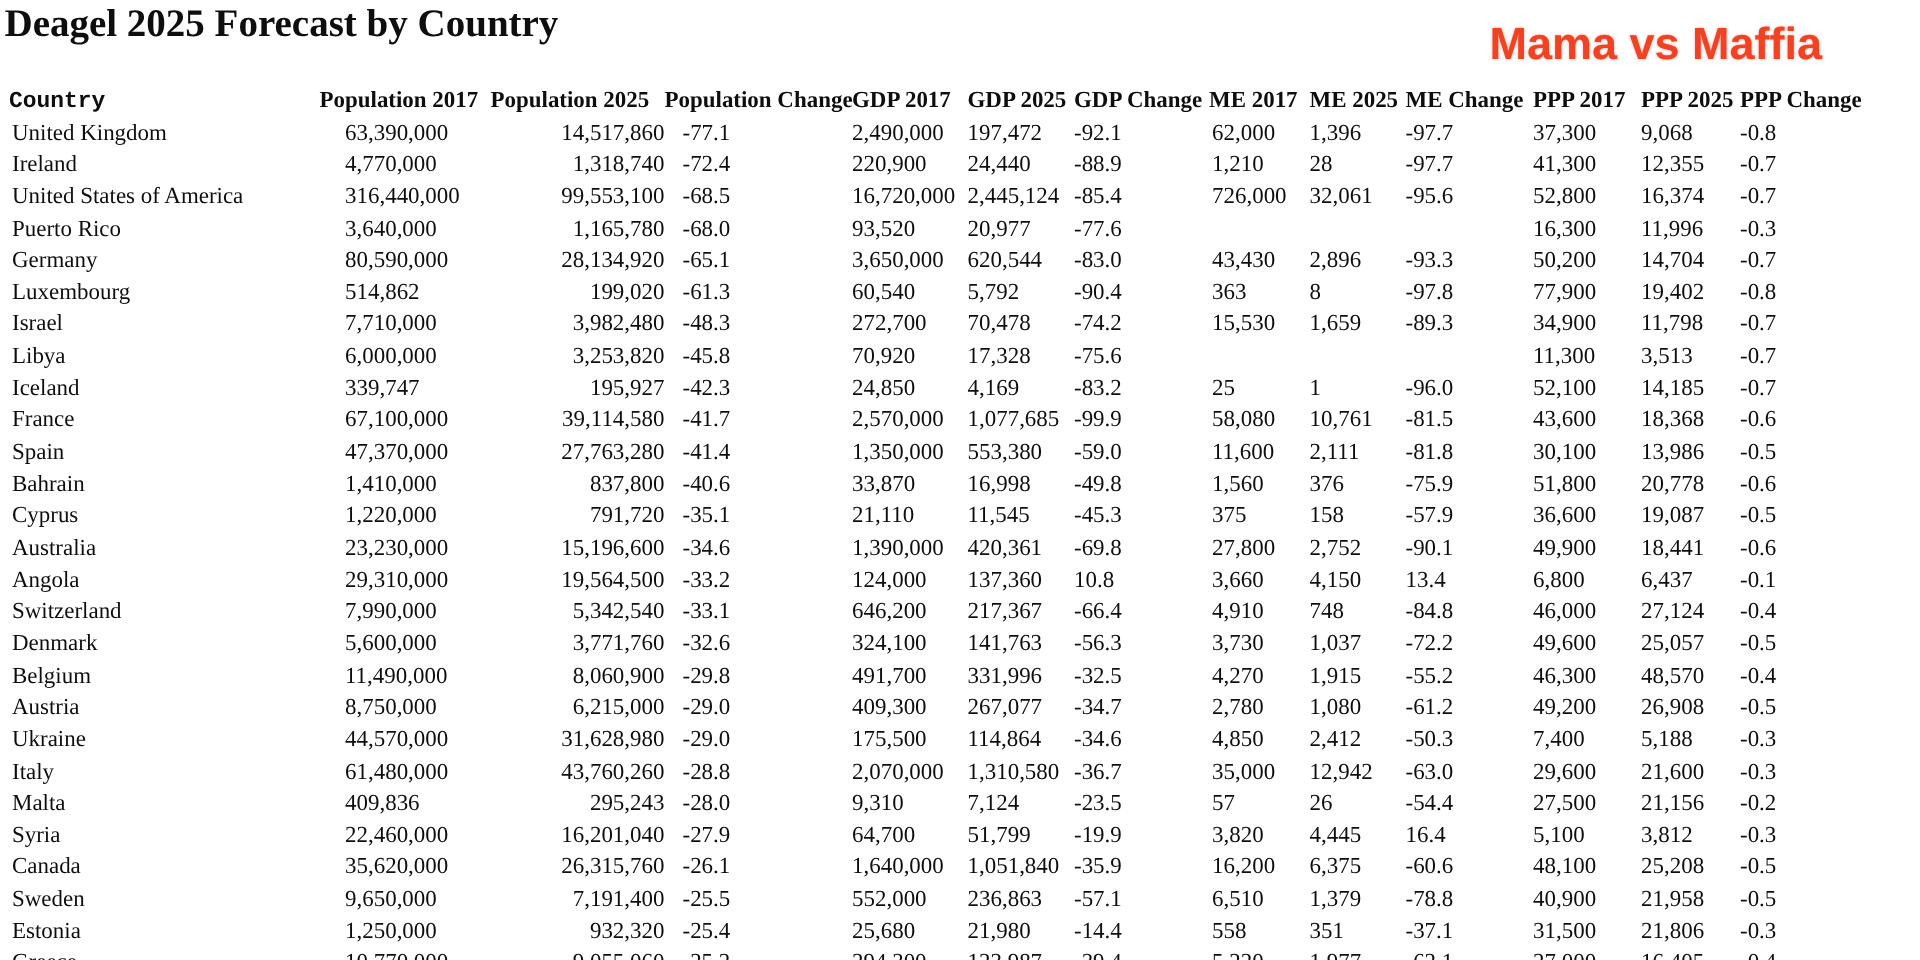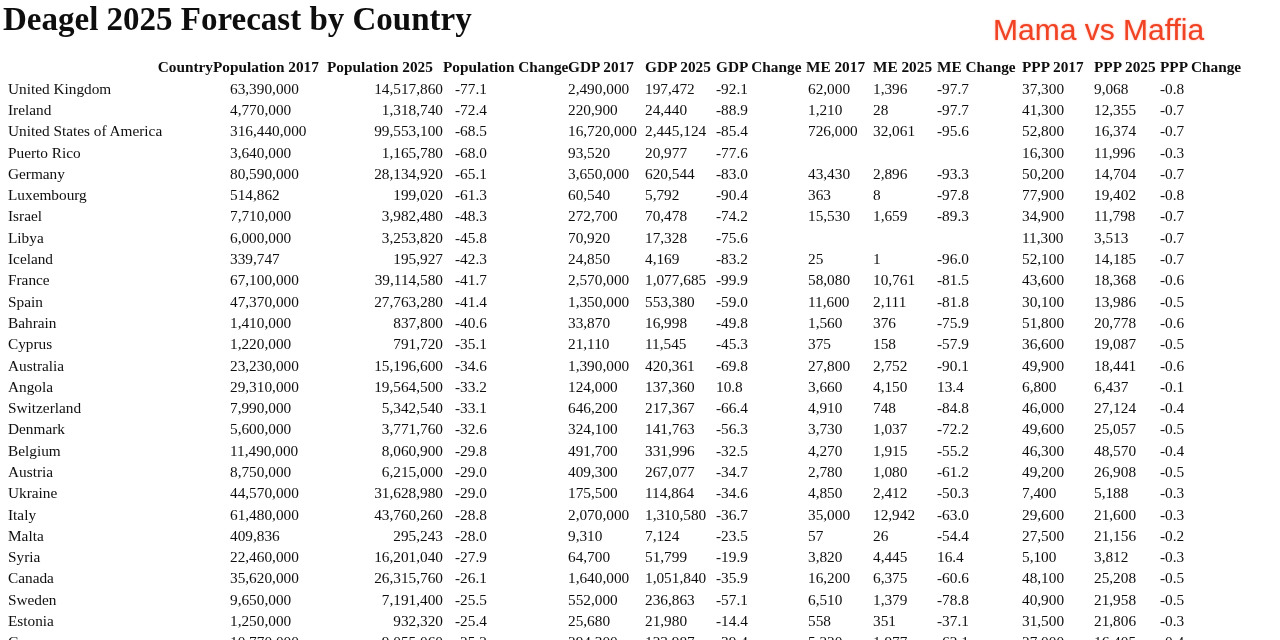--- a/index.html
+++ b/index.html
@@ -12,30 +12,30 @@
     height: 640px;
     overflow: hidden;
     position: relative;
     font-family: "Liberation Serif", serif;
     color: #0e0e0e;
   }
   .page-title {
     position: absolute;
     top: 1px;
     left: 3px;
-    font-size: 33px;
+    font-size: 26px;
     font-weight: bold;
     white-space: nowrap;
   }
   .watermark {
     position: absolute;
     top: 13px;
     left: 993px;
     font-family: "Liberation Sans", sans-serif;
-    font-weight: normal;
+    font-weight: bold;
     font-size: 30px;
     color: #f14224;
     text-shadow: 0 0 2px rgba(241, 66, 36, 0.45);
     white-space: nowrap;
   }
   table.data-table {
     position: absolute;
     top: 56px;
     left: 6px;
     width: 1240px;
@@ -66,21 +66,21 @@
   col.w4  { width: 77px;  }
   col.w5  { width: 71px;  }
   col.w6  { width: 90px;  }
   col.w7  { width: 67px;  }
   col.w8  { width: 64px;  }
   col.w9  { width: 85px;  }
   col.w10 { width: 72px;  }
   col.w11 { width: 66px;  }
   col.w12 { width: 86px;  }
   
-  th.col0 { text-align: right; }
+  th.col0 { text-align: left; font-family: Liberation Mono, monospace; }
   td.col0 { padding-left: 2px; font-family: Liberation Serif, serif; }
   td.col1 { padding-left: 17px; }
   td.col2 { padding-left: 13px; text-align: right; }
   td.col3 { padding-left: 12px; }
   td.col7 { padding-left: 2px; }
 </style>
 </head>
 <body>
 
 <div class="page-title">Deagel 2025 Forecast by Country</div>

